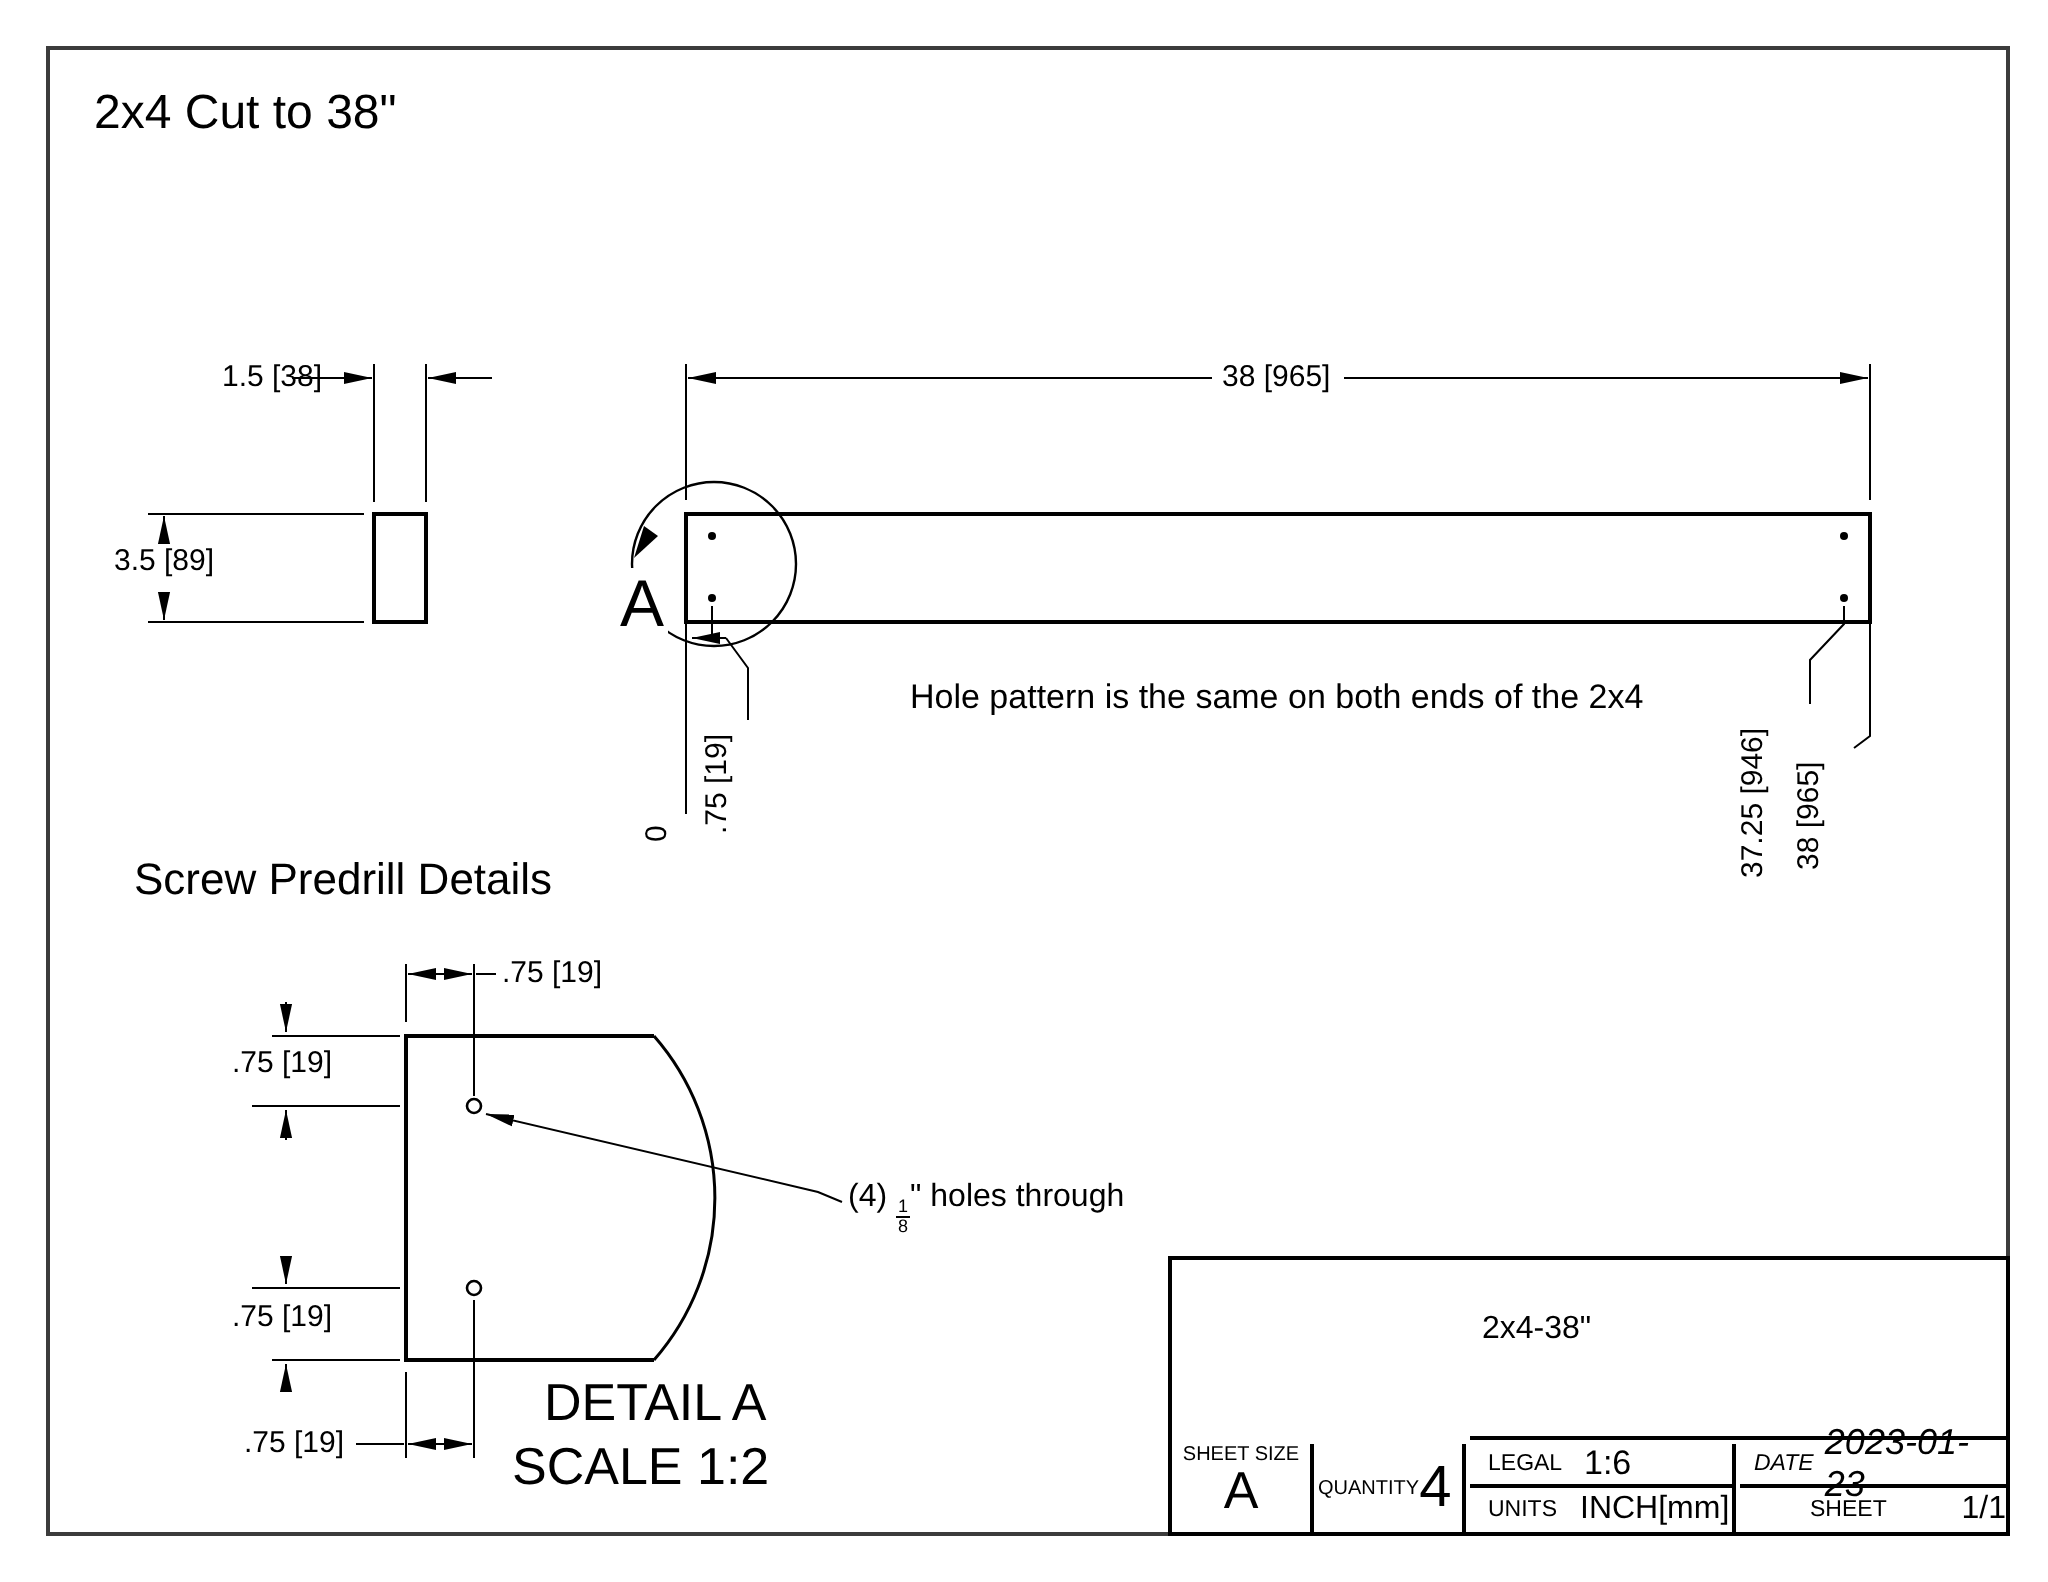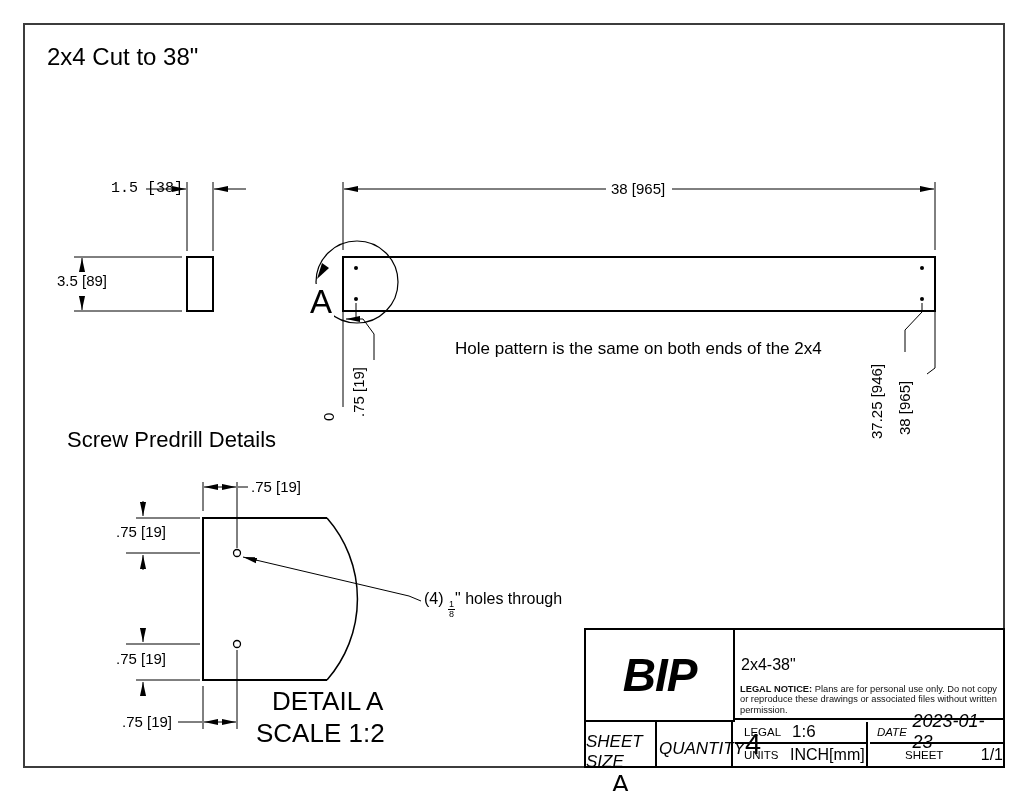--- a/index.html
+++ b/index.html
@@ -34,21 +34,21 @@
   .cell-header{left:149px;top:0;width:268px;height:22px;border-bottom:2px solid #000;
     display:flex;align-items:center;justify-content:space-between;padding:0 8px 0 6px;}
   .cell-header span{font-style:italic;font-size:17px;}
   .cell-title{left:149px;top:22px;width:268px;height:68px;border-bottom:2px solid #000;}
   .dwg-title{position:absolute;left:6px;top:4px;font-size:16px;}
   .legal{position:absolute;left:5px;bottom:3px;width:263px;font-size:9.3px;line-height:1.12;color:#111;}
   .cell-sheetsize{left:0;top:92px;width:71px;height:44px;border-right:2px solid #000;
     display:flex;flex-direction:column;align-items:center;}
   .cell-quantity{left:73px;top:92px;width:74px;height:44px;border-right:2px solid #000;
     display:flex;flex-direction:row;align-items:center;}
-  .fld-label{font-size:17px;margin-top:10px;font-style:italic;}
+  .fld-label{font-size:10px;margin-top:0;}
   .fld-big{font-size:26px;line-height:24px;}
   .fld-big4{font-size:29px;line-height:23px;}
   .cell-scale{left:149px;top:92px;width:133px;height:22px;border-right:2px solid #000;border-bottom:2px solid #000;}
   .cell-date{left:284px;top:92px;width:133px;height:22px;border-bottom:2px solid #000;}
   .cell-units{left:149px;top:114px;width:133px;height:22px;border-right:2px solid #000;}
   .cell-sheet{left:284px;top:114px;width:133px;height:22px;}
   .kv{display:flex;align-items:center;height:100%;padding-left:9px;}
   .kv .k{font-size:11.5px;width:46px;}
   .kv .v{font-size:17px;}
   .kv .v-date{font-size:18px;margin-left:0;}
@@ -150,21 +150,21 @@
     <path d="M220,722 L236,722" marker-end="url(#arw)"></path>
     <path d="M178,722 H202"></path>
   </g>
   <g stroke="#000" fill="none" stroke-width="1">
     <path d="M421,601 L409,596 L243,557" marker-end="url(#arw)"></path>
   </g>
 </svg>
 
 <div class="t" style="left:47px;top:44px;font-size:24px;">2x4 Cut to 38"</div>
 
-<div class="t dim" style="left:111px;top:181px;font-family:Liberation Mono, monospace;">1.5 [38]</div>
+<div class="t dim" style="left:111px;top:181px;">1.5 [38]</div>
 <div class="t dim" style="left:57px;top:273px;">3.5 [89]</div>
 
 <div class="t dim" style="left:611px;top:181px;">38 [965]</div>
 
 <div class="t" style="left:308px;top:284px;font-size:33px;background:#fff;padding:0 2px;">A</div>
 
 <div class="t" style="left:455px;top:340px;font-size:17px;">Hole pattern is the same on both ends of the 2x4</div>
 
 <div class="vlabel" style="left:336px;top:406px;">0</div>
 <div class="vlabel" style="left:366px;top:402px;">.75 [19]</div>
@@ -183,26 +183,22 @@
   <span class="frac">
       <span class="fnum">1</span>
       <span>8</span>
     </span><span>" holes through</span>
 </div>
 
 <div class="t" style="left:272px;top:687px;font-size:26px;">DETAIL A</div>
 <div class="t" style="left:256px;top:719px;font-size:26px;">SCALE 1:2</div>
 
 <div id="title-block">
-  <div class="cell cell-logo">
-    <span class="logo-text">BIP</span>
-  </div>
   <div class="cell cell-title">
     <div class="dwg-title">2x4-38"</div>
-    <div class="legal"><b>LEGAL NOTICE:</b><span> Plans are for personal use only. Do not copy or reproduce these drawings or associated files without written permission.</span></div>
   </div>
   <div class="cell cell-sheetsize">
     <span class="fld-label">SHEET SIZE</span>
     <span class="fld-big">A</span>
   </div>
   <div class="cell cell-quantity">
     <span class="fld-label">QUANTITY</span>
     <span class="fld-big4">4</span>
   </div>
   <div class="cell cell-scale">

